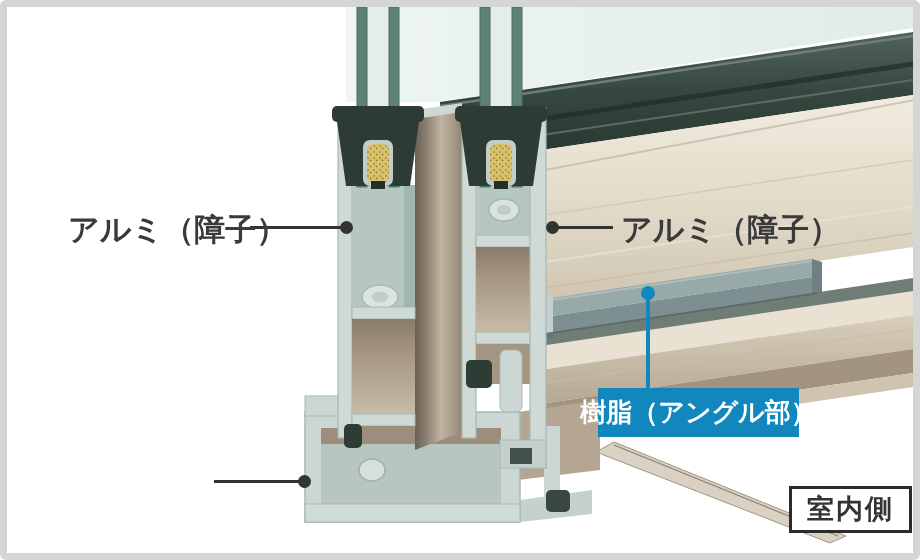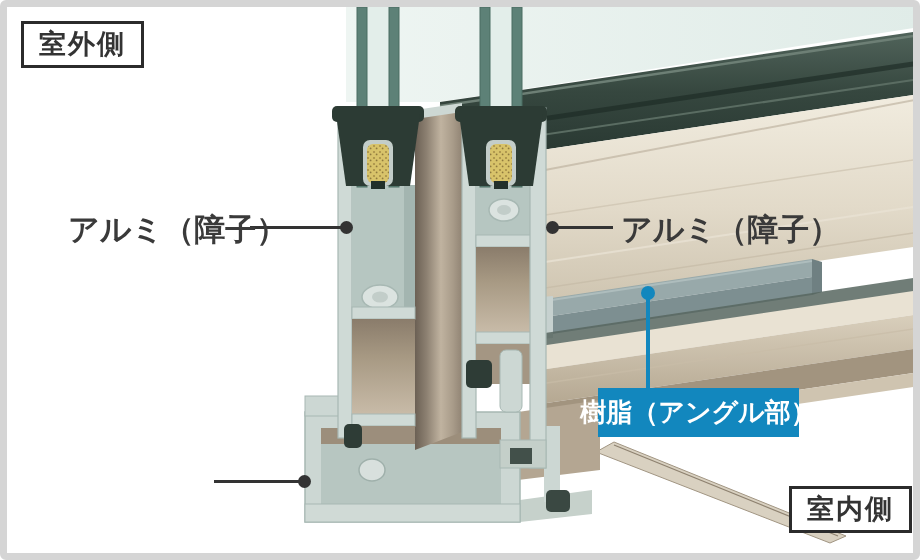--- a/index.html
+++ b/index.html
@@ -165,21 +165,20 @@
     <rect x="490" y="7" width="22" height="135" fill="#e3eeea"></rect>
     <rect x="480" y="7" width="10" height="180" fill="#5d8177" stroke="#4b6c62" stroke-width="1"></rect>
     <rect x="512" y="7" width="10" height="180" fill="#5d8177" stroke="#4b6c62" stroke-width="1"></rect>
     <rect x="455" y="106" width="92" height="16" rx="5" fill="#2c3b34"></rect>
     <polygon points="459,114 543,114 533,186 469,186" fill="#2c3b34"></polygon>
     <rect x="486" y="140" width="30" height="46" rx="7" fill="#c3cdc9"></rect>
     <rect x="490" y="144" width="22" height="39" rx="6" fill="url(#speck)"></rect>
     <rect x="494" y="181" width="14" height="8" fill="#22302a"></rect>
   </svg>
 
-  <div id="outdoor-box" class="side-box">室外側</div>
 
   <div id="indoor-box" class="side-box">室内側</div>
 
   <div class="callout" style="left:68px;top:214px;">アルミ（障子）</div>
   <div class="leader-line-h" style="left:250px;top:226px;width:91px;"></div>
   <div class="leader-dot" style="left:340px;top:221px;"></div>
 
   <div class="leader-dot" style="left:546px;top:221px;"></div>
   <div class="leader-line-h" style="left:557px;top:226px;width:56px;"></div>
   <div class="callout" style="left:621px;top:214px;">アルミ（障子）</div>

